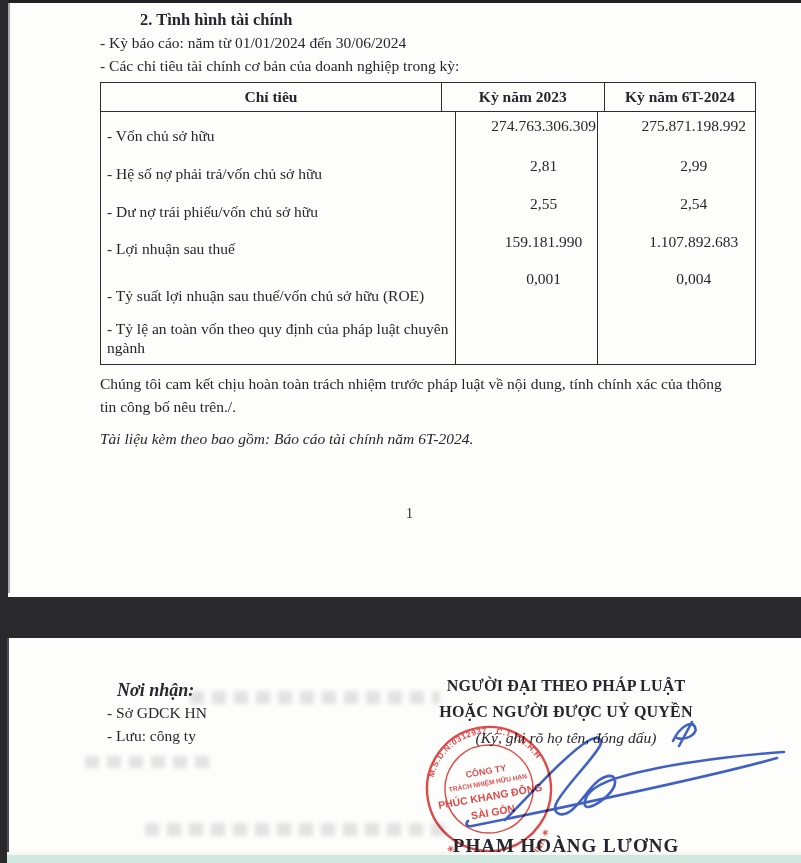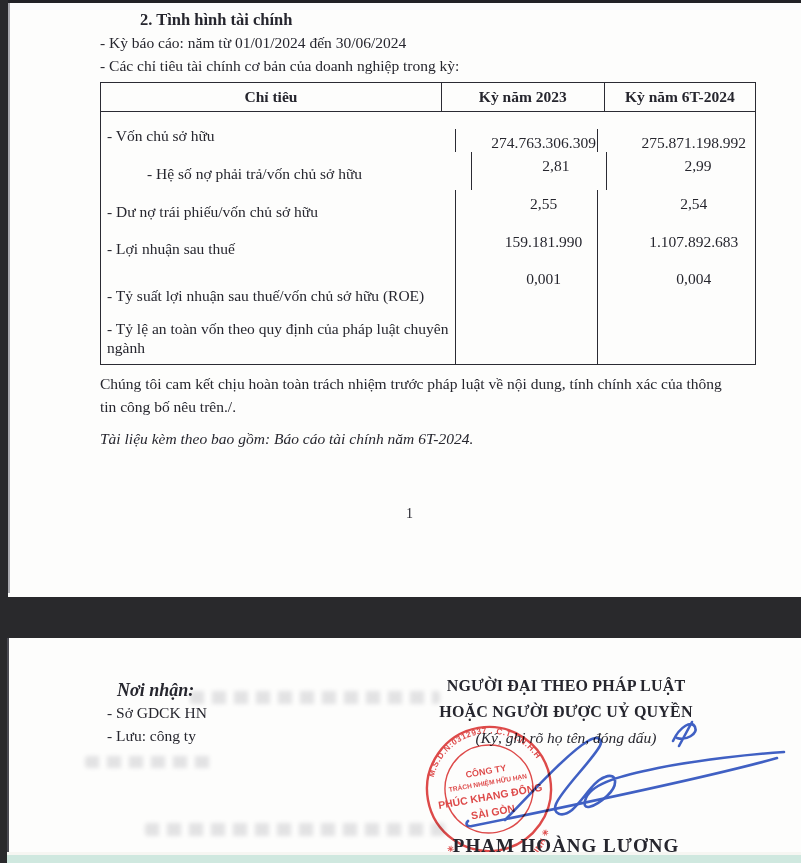--- a/index.html
+++ b/index.html
@@ -51,21 +51,21 @@
     padding: 0 4px 7px 6px;
     line-height: 19px; white-space: normal;
   }
   .td-val {
     font-size: 15.5px; display: flex; align-items: flex-start; justify-content: center;
     padding-top: 5px;
     padding-left: 34px;
   }
   .td-val.c2 { width: 143px; border-left: 1.4px solid #2b2b33; }
   .td-val.c3 { width: 158px; border-left: 1.4px solid #2b2b33; }
-  .r1 { height: 40px; align-items: flex-end; } .r2 { height: 38px; margin-left: 40px; } .r3 { height: 38px; }
+  .r1 { height: 40px; } .r2 { height: 38px; } .r3 { height: 38px; }
   .r4 { height: 37px; } .r5 { height: 47px; } .r6 { flex: 1; }
 
   #commit-text {
     position: absolute; left: 92px; top: 372px; width: 632px;
     font-size: 15.5px; line-height: 23px; white-space: normal;
   }
   #attach-text { left: 92px; top: 430px; font-size: 15.5px; }
   #page-num { left: 398px; top: 506px; font-size: 14px; }
 
   

